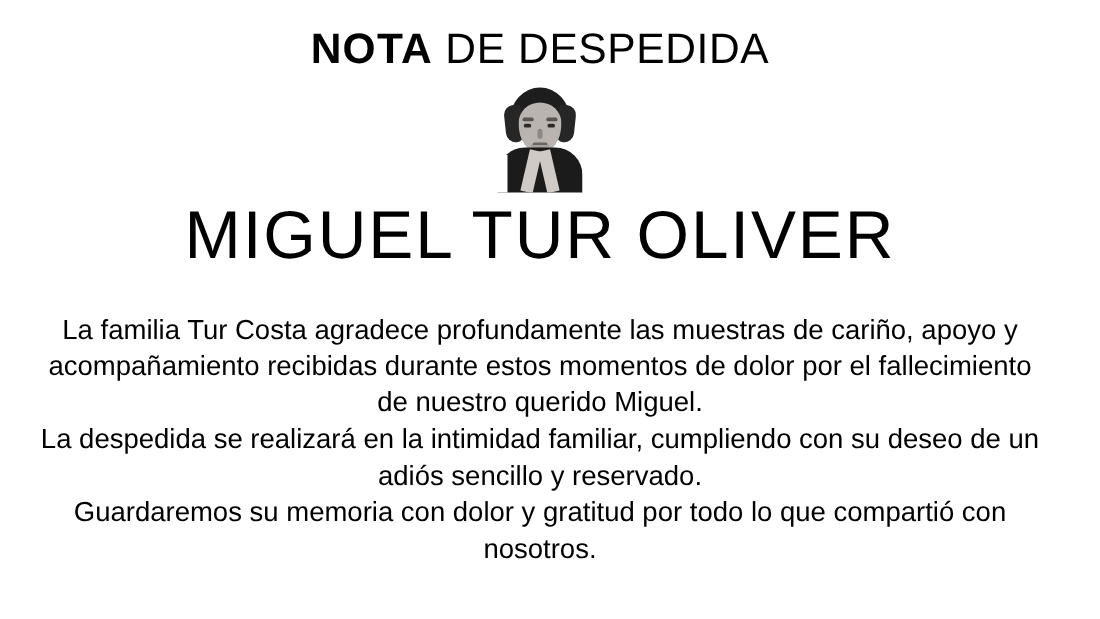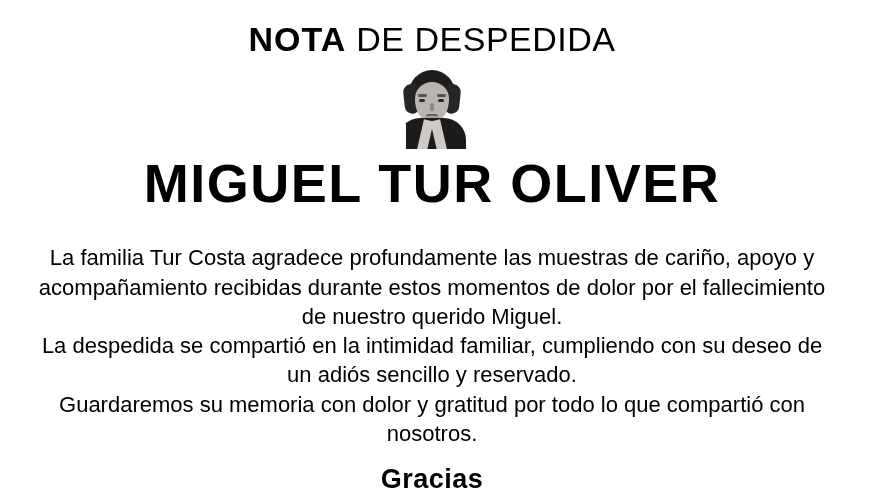--- a/index.html
+++ b/index.html
@@ -184,21 +184,21 @@
     top: 56px;
     width: 14px;
     height: 34px;
     background: #ffffff;
   }
 
   
   .name {
     margin-top: 6px;
     font-size: 54px;
-    font-weight: bold;
+    font-weight: normal;
     letter-spacing: 1.5px;
     line-height: 1.05;
     text-align: center;
     white-space: nowrap;
   }
 
   
   .body-text {
     margin-top: 32px;
     width: 800px;
@@ -246,19 +246,18 @@
       <div class="p-collar-r"></div>
       <div class="p-shadow"></div>
       <div class="p-shadow-r"></div>
     </div>
   </div>
 
   <div class="name">MIGUEL TUR OLIVER</div>
 
   <div class="body-text">
     <p>La familia Tur Costa agradece profundamente las muestras de cariño, apoyo y acompañamiento recibidas durante estos momentos de dolor por el fallecimiento de nuestro querido Miguel.</p>
-    <p>La despedida se compartió en la intimidad familiar, cumpliendo con su deseo de un adiós sencillo y reservado.</p>
+    <p>La despedida se realizará en la intimidad familiar, cumpliendo con su deseo de un adiós sencillo y reservado.</p>
     <p>Guardaremos su memoria con dolor y gratitud por todo lo que compartió con nosotros.</p>
   </div>
 
-  <div class="closing">Gracias</div>
 
 </div>
 
 </body></html>

